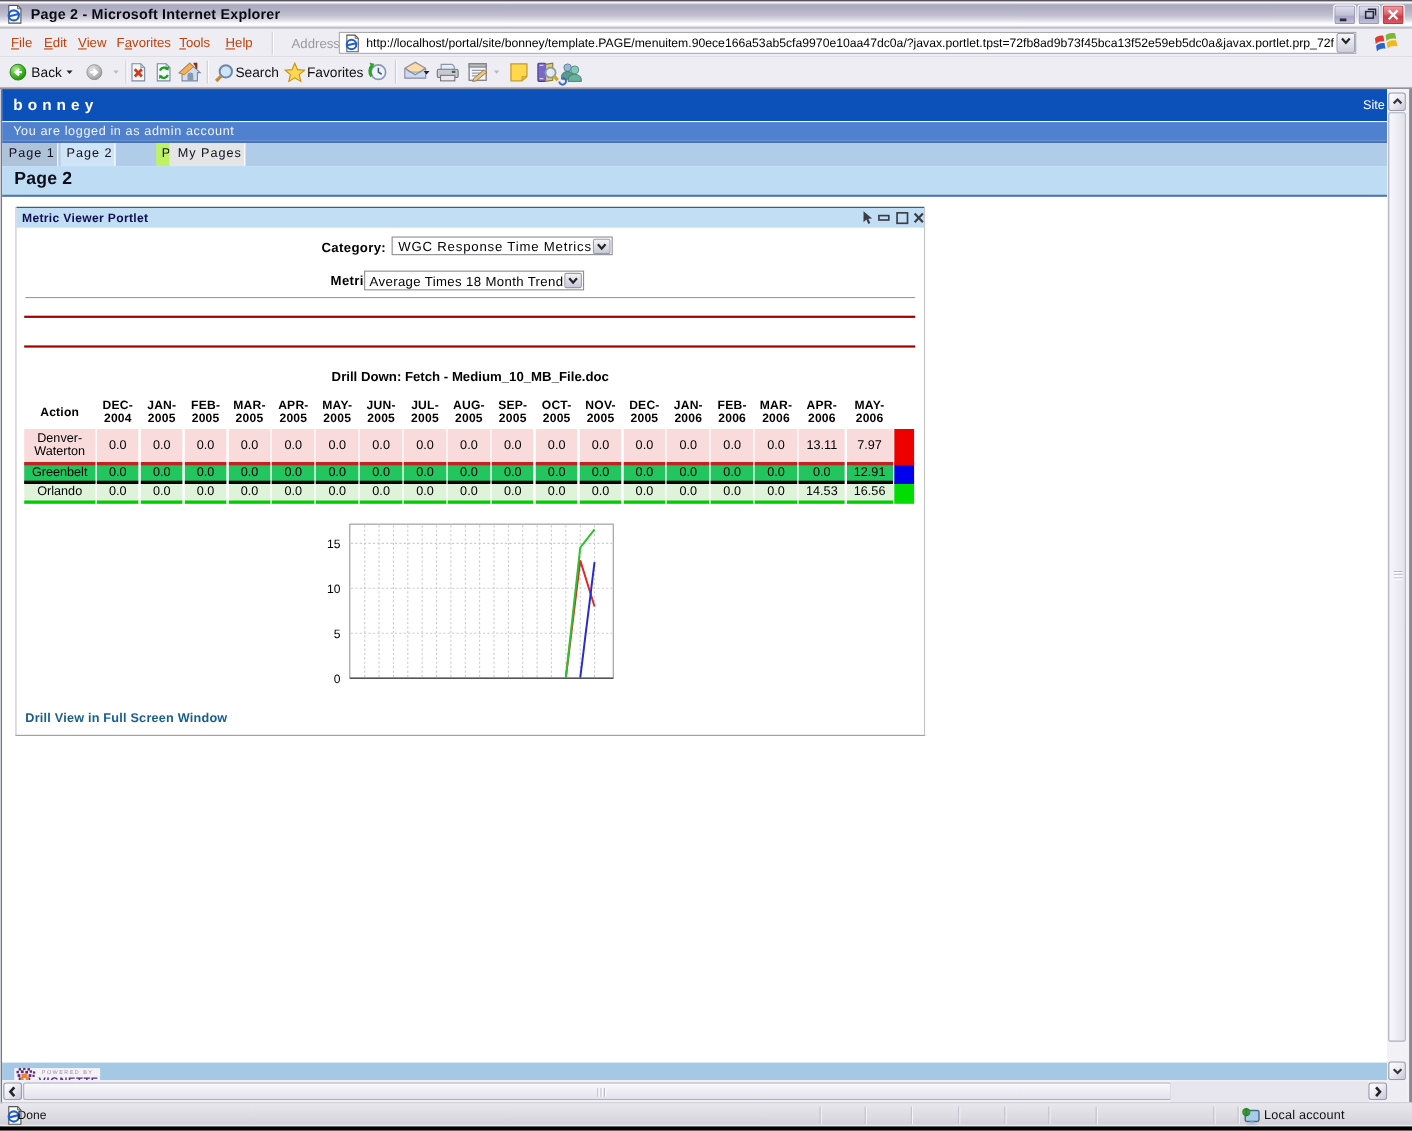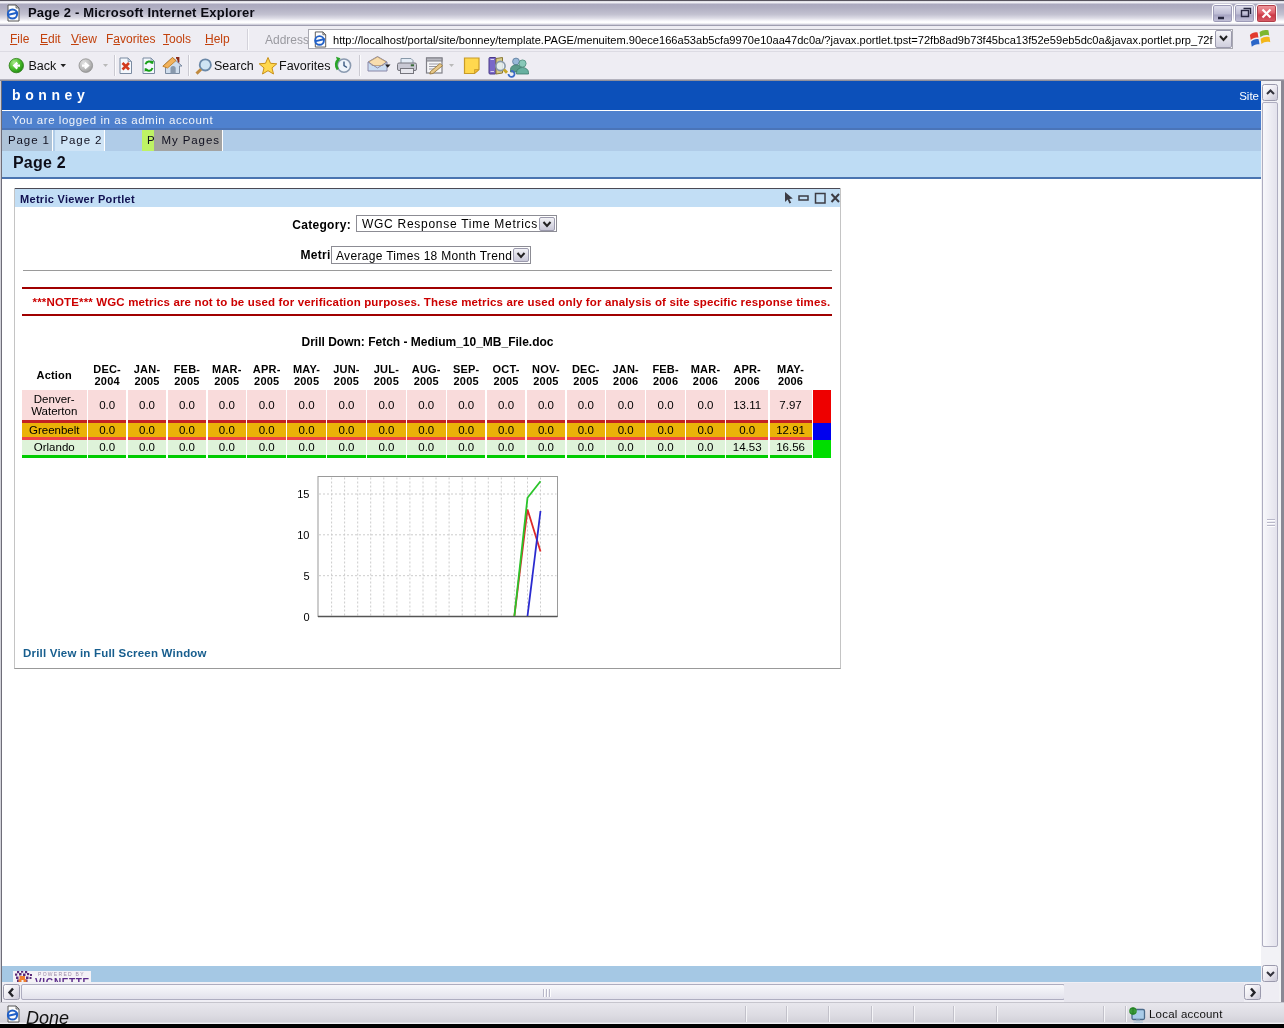--- a/index.html
+++ b/index.html
@@ -42,21 +42,21 @@
 #bonneybar .site { right:2px; top:9px; color:#fff; font-size:11.5px;}
 #loggedbar { left:2px; top:111px; width:1259px; height:17.3px; background:#4f81ce;}
 #loggedbar .t { left:10px; top:2.5px; color:#f0f4fa; font-size:11.5px; letter-spacing:0.55px;}
 #tabline { left:2px; top:128.3px; width:1259px; height:1.6px; background:#4a74b8;}
 #tabbar { left:2px; top:129.9px; width:1259px; height:21.1px; background:#b0cce8;}
 .tab { top:0; height:21.1px; font-size:11.5px; color:#10101f; letter-spacing:0.9px; border-right:1.5px solid #fff;}
 #tab1 { left:0; width:51px; background:#aec3d8;}
 #tab2 { left:52.5px; width:50px; background:#cfe4f6;}
 .tab span { position:absolute; top:4.5px; white-space:nowrap;}
 #tab3 { left:104px; width:66px; background:#bef264;margin-left:36px;}
-#tab4 { left:151.5px; width:69px; background:#a3a3a3;}
+#tab4 { left:151.5px; width:69px; background:#e5e5e5;}
 #headband { left:2px; top:151px; width:1259px; height:26px; background:#bedcf4;}
 #headband .t { left:11px; top:3px; font-size:16px; font-weight:bold; color:#0d0d18; letter-spacing:0.2px;}
 #headline { left:2px; top:177px; width:1259px; height:2px; background:#4a74b0;}
 #contentwhite { left:2px; top:179px; width:1259px; height:787px; background:#fff;}
 #footerbar { left:2px; top:966px; width:1259px; height:16px; background:#a5c8e4; overflow:hidden;}
 
 
 #portlet { left:14px; top:188px; width:827px; height:481px; border-left:1px solid #c4c4c4; border-right:1px solid #c4c4c4; border-bottom:1px solid #999;}
 #ptitle { left:0; top:0; width:825px; height:19px; background:#c2def5; border-top:1.5px solid #4a4a55;}
 #ptitle .t { left:5px; top:3.5px; font-size:11px; font-weight:bold; color:#101050; letter-spacing:0.3px;}
@@ -70,21 +70,21 @@
 #noteline2 { left:7px; top:126.4px; width:810px; height:1.6px; background:#a00000;}
 #drilltitle { left:0px; top:147px; width:825px; text-align:center; font-size:12px; font-weight:bold; color:#000;}
 #backlink { left:0px; top:160px; width:825px; text-align:center; font-size:11.5px; color:#7b9cb4; letter-spacing:0.25px;}
 #openview { left:8px; top:459px; font-size:11.5px; font-weight:bold; color:#175e8e; letter-spacing:0.2px;}
 
 
 #dtable { left:7px; top:173px; border-collapse:collapse; font-size:11.5px; }
 #dtable td, #dtable th { padding:0; text-align:center; font-weight:normal;}
 #dtable .hdr th { font-weight:bold; font-size:11px; line-height:11.5px; height:29px; vertical-align:middle; letter-spacing:0.2px;}
 #dtable .r1 td { background:#f9dbdb; height:31px; border-bottom:3px solid #c32222;}
-#dtable .r2 td { background:#eab308; height:17.5px; border-bottom:3px solid #ef4444;}
+#dtable .r2 td { background:#22c55e; height:17.5px; border-bottom:3px solid #000000;}
 #dtable .r3 td { background:#def3d9; height:17.5px; border-bottom:3px solid #00cc00;}
 #dtable .r1 td.sep { background:#fff; border-bottom:3px solid #fff;}
 #dtable .r2 td.sep { background:#fff; border-bottom:3px solid #fff;}
 #dtable .r3 td.sep { background:#fff; border-bottom:3px solid #fff;}
 #dtable .r1 td.sw { background:#ee0000; border-bottom:3px solid #ee0000;}
 #dtable .r2 td.sw { background:#0000ee; border-bottom:3px solid #0000ee;}
 #dtable .r3 td.sw { background:#00dd00; border-bottom:3px solid #00dd00;}
 
 
 #chartwrap { left:289px; top:288px; }
@@ -92,21 +92,21 @@
 
 #vscroll { left:1261px; top:81px; width:17.5px; height:901px; background:#f2f2f6;}
 #sbcorner { left:1261px; top:982px; width:17.5px; height:20px; background:#eeedf3;}
 #hscroll { left:2px; top:982px; width:1259px; height:20px; background:#f0eff5;}
 .sbtn { background:linear-gradient(135deg,#ffffff 0%,#eceaf1 50%,#c9c7d6 100%); border:1px solid #9b9aad; border-radius:2.5px; }
 .sthumb { background:linear-gradient(to right,#f8f8fb,#e3e2ec); border:1px solid #aeadc0; border-radius:2px;}
 .sthumbh { background:linear-gradient(to bottom,#f8f8fb,#e3e2ec); border:1px solid #aeadc0; border-radius:2px;}
 
 
 #statusbar { left:0; top:1002px; width:1284px; height:22px; background:linear-gradient(to bottom,#e8e7ed 0%,#dcdbe2 60%,#d2d1d9 90%,#fafafc 100%); border-top:1px solid #c6c5cd;}
-#statusbar .done { left:26px; top:5px; font-size:18px; color:#111;font-style:italic;}
+#statusbar .done { left:16px; top:5px; font-size:11px; color:#111;}
 #statusbar .zone { left:1149px; top:5px; font-size:11.5px; letter-spacing:0.2px; color:#111;}
 .stick { top:3px; width:2px; height:16px; border-left:1px solid #c2c1ca; border-right:1px solid #f5f5f8;}
 #blackbottom { left:0; top:1024px; width:1284px; height:4px; background:#010101;}
 </style>
 </head>
 <body>
 
 <div class="abs" id="titlebar">
   <svg class="abs ticon" width="17" height="18" viewBox="0 0 17 18">
     <path d="M3 1 L11 1 L14 4 L14 17 L3 17 Z" fill="#fdfdfd" stroke="#555" stroke-width="1"></path>
@@ -308,21 +308,20 @@
     <span class="abs plabel" style="right:498px;">Metric:</span>
     <div class="abs pselect" style="left:316px; top:-2px; width:200px; height:17.5px;">
       <span class="abs" style="left:4px;top:1.5px;letter-spacing:0.32px;">Average Times 18 Month Trend</span>
       <span class="pselbtn"><svg width="14" height="12">
             <path d="M3.5 4 L7 8 L10.5 4" fill="none" stroke="#222" stroke-width="2"></path>
           </svg></span>
     </div>
   </div>
   <div class="abs" id="phr1"></div>
   <div class="abs" id="noteline1"></div>
-  <div class="abs" id="notetext">***NOTE*** WGC metrics are not to be used for verification purposes. These metrics are used only for analysis of site specific response times.</div>
   <div class="abs" id="noteline2"></div>
   <div class="abs" id="drilltitle">Drill Down: Fetch - Medium_10_MB_File.doc</div>
   <table class="abs" id="dtable">
 <tbody>
         <tr class="hdr">
           <th style="width:64.5px;">Action</th>
           <th class="sepcol" style="width:1.4px;"></th>
           <th style="width:38.5px;">DEC-<br>2004</th>
           <th class="sepcol" style="width:1.4px;"></th>
           <th style="width:38.5px;">JAN-<br>2005</th>

